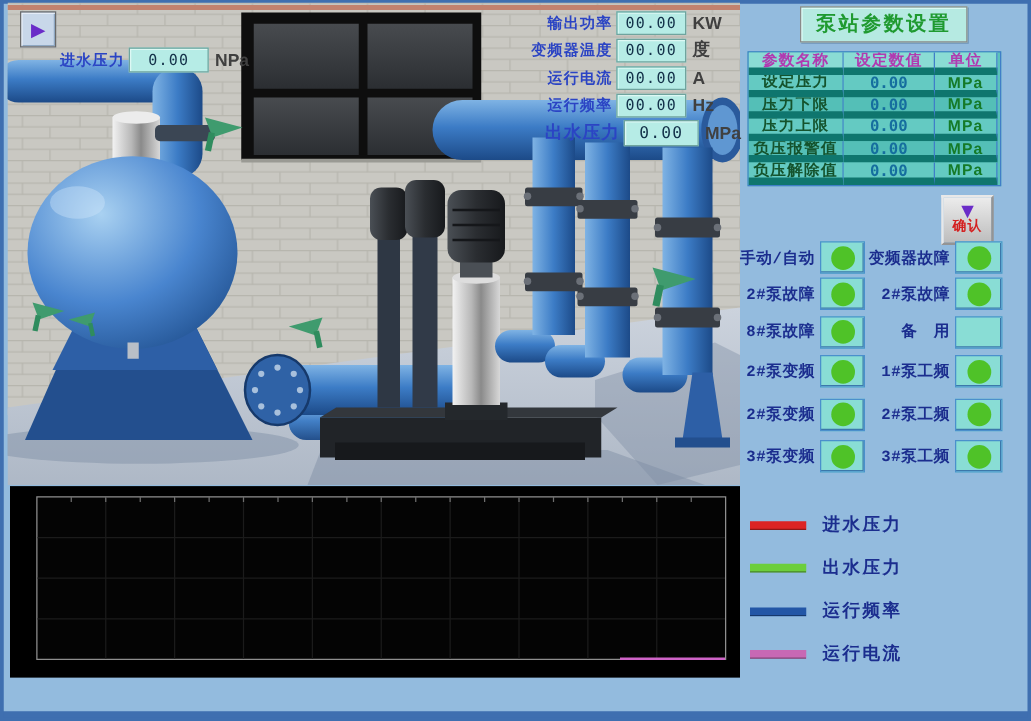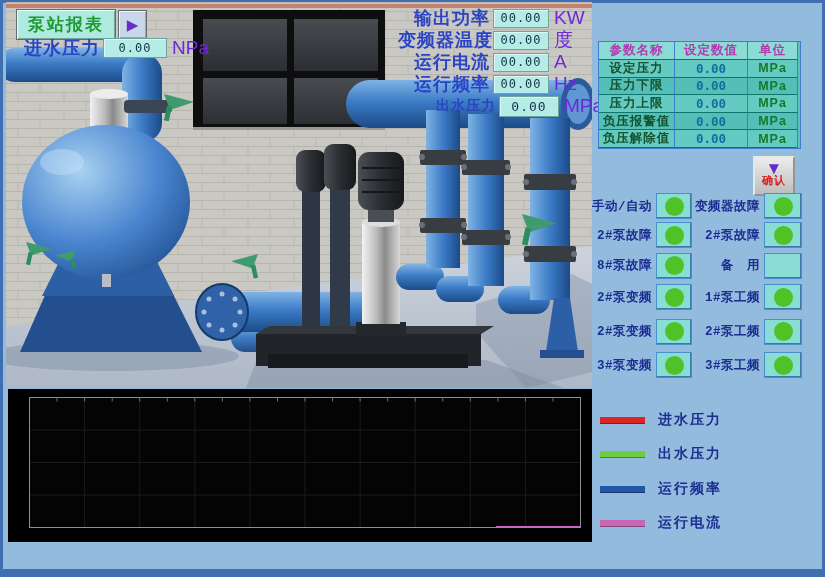--- a/index.html
+++ b/index.html
@@ -21,45 +21,45 @@
     font-size:17px;font-weight:bold;color:#1f9a30;letter-spacing:2px;cursor:pointer;
   }
   .report-play{
     width:27px;height:27px;background:#c8d7e9;border:1px solid #6a6a6a;
     box-shadow:inset 1px 1px 0 #eef4fb, inset -1px -1px 0 #8ea7c2;
     display:flex;align-items:center;justify-content:center;
     color:#6a2cc8;font-size:15px;cursor:pointer;
   }
   
   .ro-row{display:flex;align-items:center;height:18px;}
-  .ro-label{width:92px;text-align:right;font-size:18px;font-weight:bold;color:#2b44c4;letter-spacing:1px;white-space:nowrap;}
+  .ro-label{width:92px;text-align:right;font-size:12px;font-weight:bold;color:#2b44c4;letter-spacing:1px;white-space:nowrap;}
   .ro-box{
     width:54px;height:17px;margin-left:3px;background:#b6ece6;border:1px solid #6fa49e;
     box-shadow:inset 1px 1px 0 #ddf8f4;
     display:flex;align-items:center;justify-content:center;
     font-family:"DejaVu Sans Mono",monospace;font-size:12px;font-weight:normal;color:#14324a;letter-spacing:1px;
   }
-  .ro-unit{margin-left:5px;font-size:19px;font-weight:normal;color:#6d28d9;}
+  .ro-unit{margin-left:5px;font-size:14px;font-weight:bold;color:#404040;}
   .outlet .ro-label{width:76px;font-size:14px;}
   .outlet .ro-box{width:58px;height:19px;font-size:13px;}
   .inlet .ro-label{width:90px;}
   .inlet .ro-box{width:62px;height:18px;}
   
   .title-box{
     left:640px;top:5px;width:132px;height:27px;background:#b6eae2;border:1px solid #8a8a8a;
     box-shadow:1px 1px 0 #6f94b8, inset 1px 1px 0 #e6fffa;
     display:flex;align-items:center;justify-content:center;
     font-size:16px;font-weight:bold;color:#1f9a30;letter-spacing:2px;
   }
   .param-table{
     left:598px;top:41px;width:201px;background:#5ac2ba;border:1px solid #3f7ec8;
     display:grid;grid-template-columns:76px 73px 50px;grid-template-rows:18px repeat(5,17.6px);
   }
   .pt-cell{
-    border-right:1px solid #3f7ec8;border-bottom:1px solid #0f766e;
+    border-right:1px solid #3f7ec8;border-bottom:6px solid #0f766e;
     display:flex;align-items:center;justify-content:center;
     font-size:12.5px;font-weight:bold;letter-spacing:1px;white-space:nowrap;overflow:hidden;
   }
   .pt-head{background:#8adcd4;color:#b13ab1;}
   .pt-name{color:#14532d;}
   .pt-val{color:#156e9e;font-family:"DejaVu Sans Mono",monospace;letter-spacing:0;}
   .pt-unit{color:#157a28;}
   .row-a{background:#64cac2;}
   .row-b{background:#54bfb7;}
   .confirm-btn{
@@ -256,23 +256,20 @@
         <circle cx="520" cy="180" r="3"></circle>
           <circle cx="568" cy="180" r="3"></circle>
           <circle cx="520" cy="252" r="3"></circle>
           <circle cx="568" cy="252" r="3"></circle>
       </g>
       <use href="#valveG" transform="translate(516,212) scale(1.15)"></use>
     </g>
   </svg>
 
   <div class="abs report">
-    <div class="report-main">
-      <span>泵站报表</span>
-    </div>
     <div class="report-play">
       <span>▶</span>
     </div>
   </div>
 
   <div class="abs ro-row inlet" style="left:10px;top:39px;">
     <span class="ro-label">进水压力</span>
     <span class="ro-box">0.00</span>
     <span class="ro-unit">NPa</span>
   </div>
@@ -297,20 +294,21 @@
     <span class="ro-box">00.00</span>
     <span class="ro-unit">Hz</span>
   </div>
 
   <div class="abs ro-row outlet" style="left:420px;top:97px;">
     <span class="ro-label">出水压力</span>
     <span class="ro-box">0.00</span>
     <span class="ro-unit">MPa</span>
   </div>
 
+  <div class="abs title-box">泵站参数设置</div>
 
   <div class="abs param-table">
     <div class="pt-cell pt-head">参数名称</div>
     <div class="pt-cell pt-head">设定数值</div>
     <div class="pt-cell pt-head">单位</div>
 
     <div class="pt-cell pt-name row-a">设定压力</div>
     <div class="pt-cell pt-val row-a">0.00</div>
     <div class="pt-cell pt-unit row-a">MPa</div>
 

